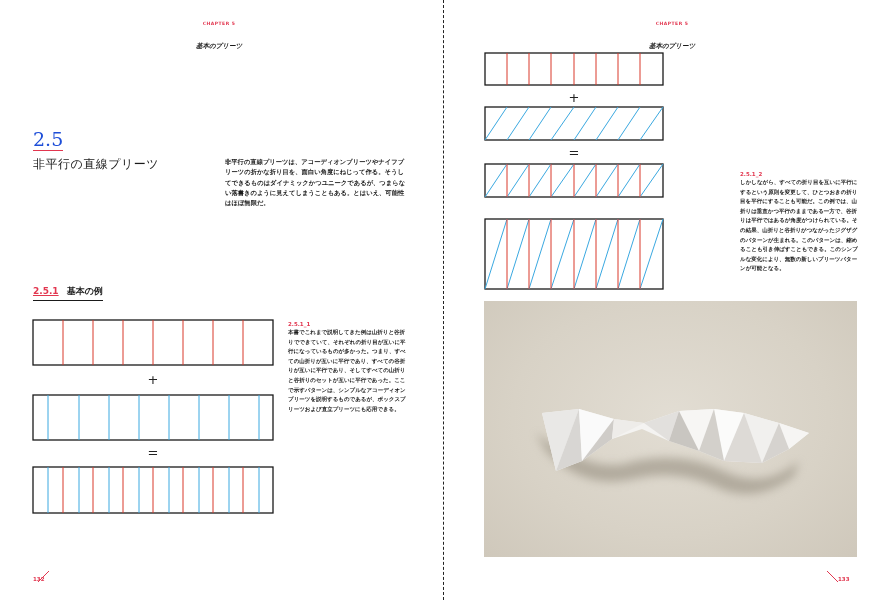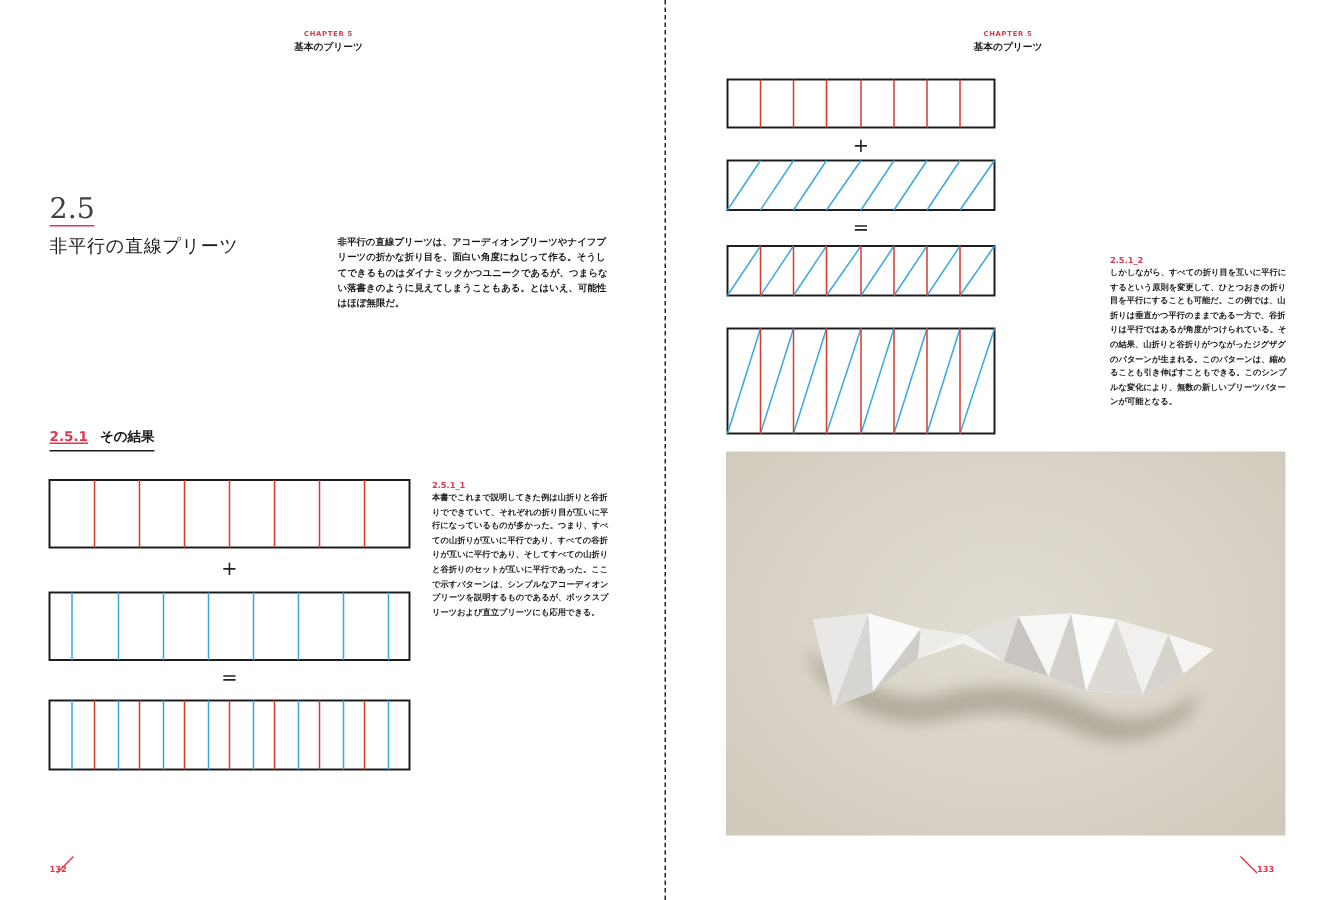--- a/index.html
+++ b/index.html
@@ -7,24 +7,24 @@
     width: 888px; height: 600px; background: #ffffff; position: relative; overflow: hidden;
     font-family: "DejaVu Sans", "Liberation Sans", sans-serif; color: #1a1a1a;
   }
   .abs { position: absolute; }
   .divider {
     left: 443px; top: 0; width: 0; height: 600px;
     border-left: 1.2px dashed #222;
   }
   .running-head { text-align: center; width: 120px; }
   .chap { font-size: 4.5px; color: #e2364f; font-weight: bold; letter-spacing: 0.5px; }
-  .chap-title { font-size: 6.5px; font-weight: bold; margin-top: 1px; }
+  .chap-title { font-size: 6.5px; font-weight: bold; margin-top: 16px; font-style: italic; }
   .sec-num {
     left: 33px; top: 129px; font-family: "DejaVu Serif", "Liberation Serif", serif;
-    font-size: 19px; color: #404040; border-bottom: 1.5px solid #e2364f; line-height: 21px;
+    font-size: 19px; color: #1d4ed8; border-bottom: 1.5px solid #e2364f; line-height: 21px;
   }
   .sec-title {
     left: 33px; top: 156px; font-family: "DejaVu Serif", "Liberation Serif", serif;
     font-size: 12px; font-weight: normal; letter-spacing: 0.5px;
   }
   .intro {
     left: 225px; top: 157px; width: 185px; font-size: 6.3px; line-height: 10.3px; font-weight: bold;
   }
   .subsec {
     left: 33px; top: 285px; font-size: 9px; font-weight: bold; border-bottom: 1.5px solid #1a1a1a;
@@ -49,21 +49,21 @@
 <div class="abs running-head" style="left:159px; top:21px;">
   <div class="chap">CHAPTER 5</div>
   <div class="chap-title">基本のプリーツ</div>
 </div>
 
 <div class="abs sec-num">2.5</div>
 <div class="abs sec-title">非平行の直線プリーツ</div>
 <div class="abs intro">非平行の直線プリーツは、アコーディオンプリーツやナイフプリーツの折かな折り目を、面白い角度にねじって作る。そうしてできるものはダイナミックかつユニークであるが、つまらない落書きのように見えてしまうこともある。とはいえ、可能性はほぼ無限だ。</div>
 
 <div class="abs subsec">
-  <span class="num">2.5.1</span><span>その結果</span>
+  <span class="num">2.5.1</span><span>基本の例</span>
 </div>
 
 <div class="abs" style="left:32px; top:319px;">
   <svg width="243" height="48" viewBox="0 0 243 48">
     <rect x="1" y="1" width="240" height="45" fill="#fff" stroke="#1a1a1a" stroke-width="1.3"></rect>
     <g stroke="#d9392b" stroke-width="1">
       <line x1="31" y1="1" x2="31" y2="46"></line>
         <line x1="61" y1="1" x2="61" y2="46"></line>
       <line x1="91" y1="1" x2="91" y2="46"></line>
         <line x1="121" y1="1" x2="121" y2="46"></line>

